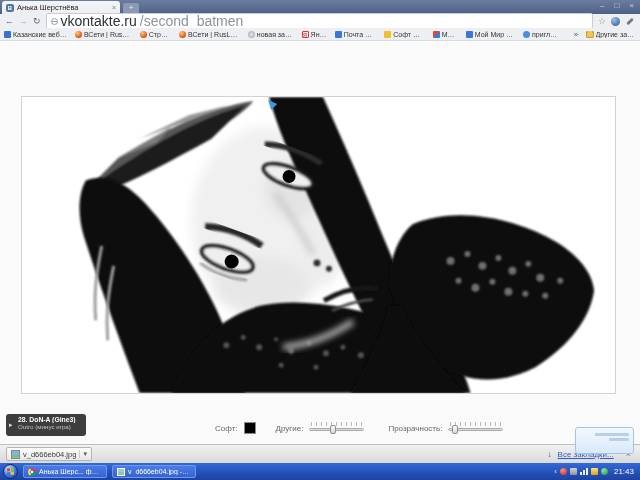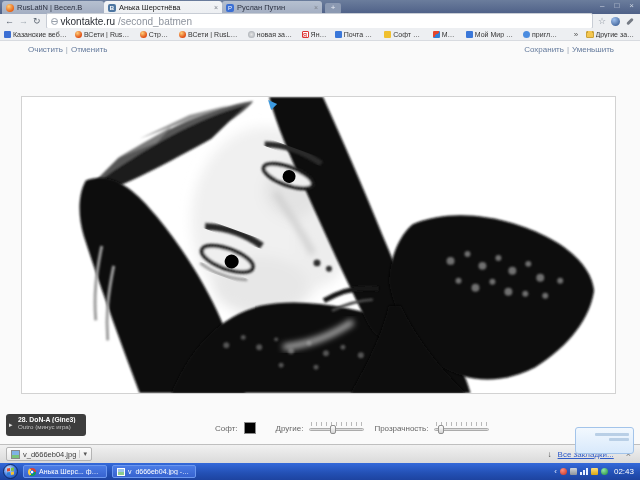--- a/index.html
+++ b/index.html
@@ -23,21 +23,21 @@
   .newtab{width:16px;height:11px;margin-left:3px;border-radius:2px;background:#8b99b2;
     color:#e8ecf4;font-size:8px;line-height:10px;text-align:center}
   .winctl{position:absolute;right:6px;top:0;display:flex;gap:10px;color:#cfd6e2;font-size:8px;line-height:12px}
 
   
   .toolbar{position:absolute;left:0;top:14px;width:640px;height:14px;background:#edeff2;
     display:flex;align-items:center;padding:0 5px;gap:5px}
   .navbtn{font-size:9px;color:#59636f;line-height:10px}
   .navbtn.fwd{color:#a3abb5}
   .addressbar{flex:1;height:16px;background:#fff;border:1px solid #c8cdd5;border-radius:2px;
-    display:flex;align-items:center;gap:3px;padding:0 4px;font-size:10px}
+    display:flex;align-items:center;gap:3px;padding:0 4px;font-size:14px}
   .globe{width:7px;height:7px;border:1px solid #98a0ab;border-radius:50%;position:relative;flex:0 0 auto}
   .globe::before{content:"";position:absolute;left:0;top:2px;width:5px;height:1px;background:#98a0ab}
   .host{color:#2b2f36}.path{color:#8d939d;overflow:hidden;white-space:nowrap}
   .star{font-size:9px;color:#8a929e;line-height:10px}
   .extball{width:9px;height:9px;border-radius:50%;background:radial-gradient(circle at 35% 30%,#9fc0ee,#2c4f86)}
   .wrench{width:10px;height:10px;position:relative}
   .wrench::before{content:"";position:absolute;left:1px;top:4px;width:8px;height:3px;background:#757b85;
     border-radius:2px;transform:rotate(-45deg)}
 
   
@@ -146,32 +146,23 @@
   .ti.yel{border-radius:1px;background:linear-gradient(#ffe07a,#d9a410)}
   .ti.grn{background:radial-gradient(circle at 35% 30%,#8fe6a5,#1f8b3a)}
   .clock{font-size:8px;margin:0 3px;color:#fff}
 </style>
 </head>
 <body>
 
 <div class="screen">
 
   <div class="tabstrip">
-    <div class="tab inactive" style="width:102px">
-      <span class="fav ff"></span>
-      <span class="lbl">RusLatiN | Весел.В</span>
-    </div>
     <div class="tab active" style="width:118px">
       <span class="fav vk">В</span>
       <span class="lbl">Анька Шерстнёва</span>
-      <span class="cls">×</span>
-    </div>
-    <div class="tab inactive" style="width:100px">
-      <span class="fav blu">Р</span>
-      <span class="lbl">Руслан Путин</span>
       <span class="cls">×</span>
     </div>
     <div class="newtab">+</div>
     <div class="winctl">
       <span>–</span>
       <span>□</span>
       <span>×</span>
     </div>
   </div>
 
@@ -236,28 +227,20 @@
       </span>
     <span class="bmspacer"></span>
     <span class="chev">»</span>
     <span class="bm">
         <span class="folder"></span>
         <span class="t">Другие закладки</span>
       </span>
   </div>
 
   <div class="page">
-    <div class="ptoolbar">
-      <div>
-        <span>Очистить</span><span class="sep">|</span><span>Отменить</span>
-      </div>
-      <div>
-        <span>Сохранить</span><span class="sep">|</span><span>Уменьшить</span>
-      </div>
-    </div>
 
     <div class="canvas">
       <svg viewBox="0 0 595 298" preserveAspectRatio="none">
         <defs>
           <filter id="b1" x="-20%" y="-20%" width="140%" height="140%">
               <feGaussianBlur stdDeviation="1.3"></feGaussianBlur>
             </filter>
           <filter id="b3" x="-20%" y="-20%" width="140%" height="140%">
               <feGaussianBlur stdDeviation="3"></feGaussianBlur>
             </filter>
@@ -356,21 +339,21 @@
 
     <div class="controls">
       <span>Софт:</span>
       <span class="swatch"></span>
       <span style="margin-left:14px">Другие:</span>
       <span class="slider">
         <span class="ticks"></span>
         <span class="track"></span>
         <span class="thumb" style="left:38%"></span>
       </span>
-      <span style="">Прозрачность:</span>
+      <span style="margin-left:14px">Прозрачность:</span>
       <span class="slider">
         <span class="ticks"></span>
         <span class="track"></span>
         <span class="thumb" style="left:6%"></span>
       </span>
     </div>
 
     <div class="player">
       <span class="play">▸</span>
       <div class="l1">28. DoN-A (Gine3)</div>
@@ -412,17 +395,17 @@
       <span class="photoico"></span>
       <span class="t">v_d666eb04.jpg - П...</span>
     </div>
     <div class="tray">
       <span class="tchev">‹</span>
       <span class="ti red"></span>
       <span class="ti gray"></span>
       <span class="bars"></span>
       <span class="ti yel"></span>
       <span class="ti grn"></span>
-      <span class="clock">02:43</span>
+      <span class="clock">21:43</span>
     </div>
   </div>
 
 </div>
 
 </body></html>

